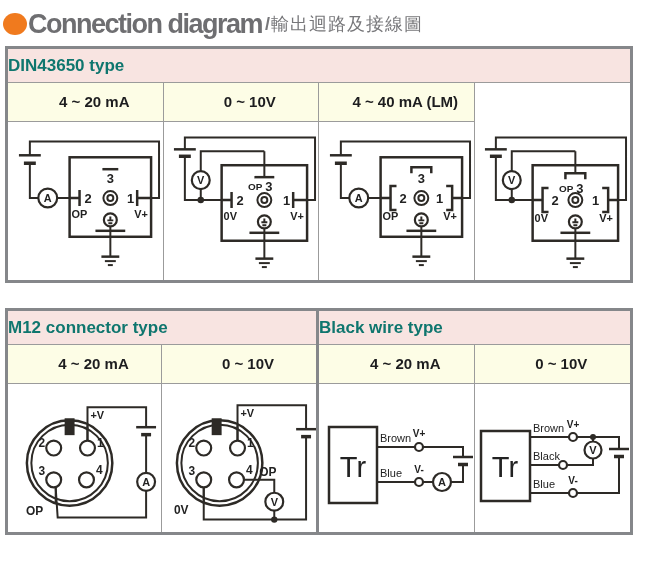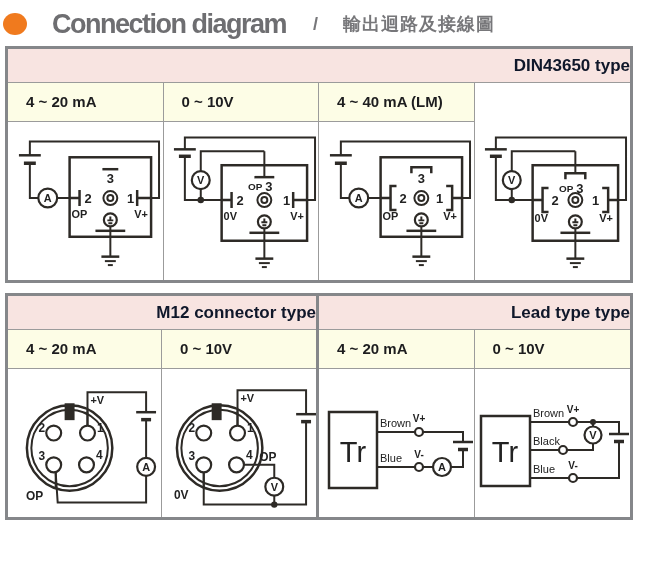--- a/index.html
+++ b/index.html
@@ -1,38 +1,38 @@
 <!DOCTYPE html>
 <html><head>
 <meta charset="utf-8">
 <style>
   html,body{margin:0;padding:0;background:#ffffff;}
   .page{position:relative;width:670px;height:561px;background:#fff;
         font-family:"Liberation Sans",sans-serif;overflow:hidden;}
   
-  .title-row{display:flex;align-items:center;gap:25px;padding:7px 0 5px 3px;height:34px;}
+  .title-row{display:flex;align-items:center;gap:1px;padding:7px 0 5px 3px;height:34px;}
   .bullet{width:24px;height:22px;border-radius:50%;background:#f07a1e;flex:0 0 auto;}
   .title-en{font-size:27px;font-weight:bold;color:#6e6e71;letter-spacing:-1.5px;
             transform:scaleY(1.05);white-space:nowrap;}
   .title-sep{font-size:18px;color:#77777a;font-weight:bold;margin-left:2px;}
-  .title-zh{font-size:18px;color:#77777a;font-weight:bold;letter-spacing:1px;}
+  .title-zh{font-size:18px;color:#77777a;font-weight:normal;letter-spacing:1px;}
   
   .tbl{margin-left:5px;width:628px;border:3px solid #85878a;background:#fff;box-sizing:border-box;}
-  .tbl-header{background:#f8e4e1;text-align:right;font-weight:bold;font-size:17px;
-              color:#0f172a;height:33px;line-height:33px;border-bottom:1px solid #9b9b9b;}
+  .tbl-header{background:#f8e4e1;text-align:left;font-weight:bold;font-size:17px;
+              color:#0f766e;height:33px;line-height:33px;border-bottom:1px solid #9b9b9b;}
   .cols4{display:grid;grid-template-columns:1fr 1fr 1fr 1fr;}
   .cols2{display:grid;grid-template-columns:1fr 1fr;}
-  .col-h{background:#fdfde6;font-weight:bold;font-size:15px;color:#1d1d1f;
+  .col-h{background:#fdfde6;text-align:center;font-weight:bold;font-size:15px;color:#1d1d1f;
          height:38px;line-height:38px;border-right:1px solid #9b9b9b;border-bottom:1px solid #9b9b9b;padding-left:18px;}
   .col-h.last{border-right:none;}
   .diag-cell{height:158px;border-right:1px solid #9b9b9b;background:#fff;overflow:hidden;}
   .diag-cell.last{border-right:none;}
   .diag-cell2{height:148px;border-right:1px solid #9b9b9b;background:#fff;overflow:hidden;}
   .diag-cell2.last{border-right:none;}
-  .tbl2{margin:10px 0 0 5px;width:628px;border:3px solid #85878a;box-sizing:border-box;
+  .tbl2{margin:25px 0 0 5px;width:628px;border:3px solid #85878a;box-sizing:border-box;
         display:grid;grid-template-columns:1fr 1fr;}
   .half-l{border-right:3px solid #85878a;}
   
   svg{display:block;}
   .w{stroke:#2d2a26;stroke-width:2;fill:none;}
   .w25{stroke:#2d2a26;stroke-width:2.5;fill:none;}
   .w35{stroke:#2d2a26;stroke-width:3.5;fill:none;}
   .wf{stroke:#2d2a26;stroke-width:2.2;fill:#ffffff;}
   .t13{font:bold 13px "Liberation Sans",sans-serif;fill:#222;}
   .t12{font:bold 12px "Liberation Sans",sans-serif;fill:#222;}
@@ -291,21 +291,21 @@
               <text class="t11" x="113" y="121" text-anchor="middle">V</text>
             </g>
             <circle cx="113" cy="135" r="3.2" fill="#2d2a26"></circle>
           </svg>
         </div>
 
       </div>
     </div>
 
     <div>
-      <div class="tbl-header">Lead type type</div>
+      <div class="tbl-header">Black wire type</div>
       <div class="cols2">
         <div class="col-h">4 ~ 20 mA</div>
         <div class="col-h last">0 ~ 10V</div>
       </div>
       <div class="cols2">
 
         <div class="diag-cell2">
           <svg width="155" height="148" viewBox="0 0 155 146">
             <path class="w" d="M58,62 L96,62 M104,62 L144,62 L144,72 M58,97 L96,97 M104,97 L114,97 M132,97 L144,97 L144,79.5"></path>
             <rect class="w25" x="10" y="42" width="48" height="76" fill="#fff"></rect>

